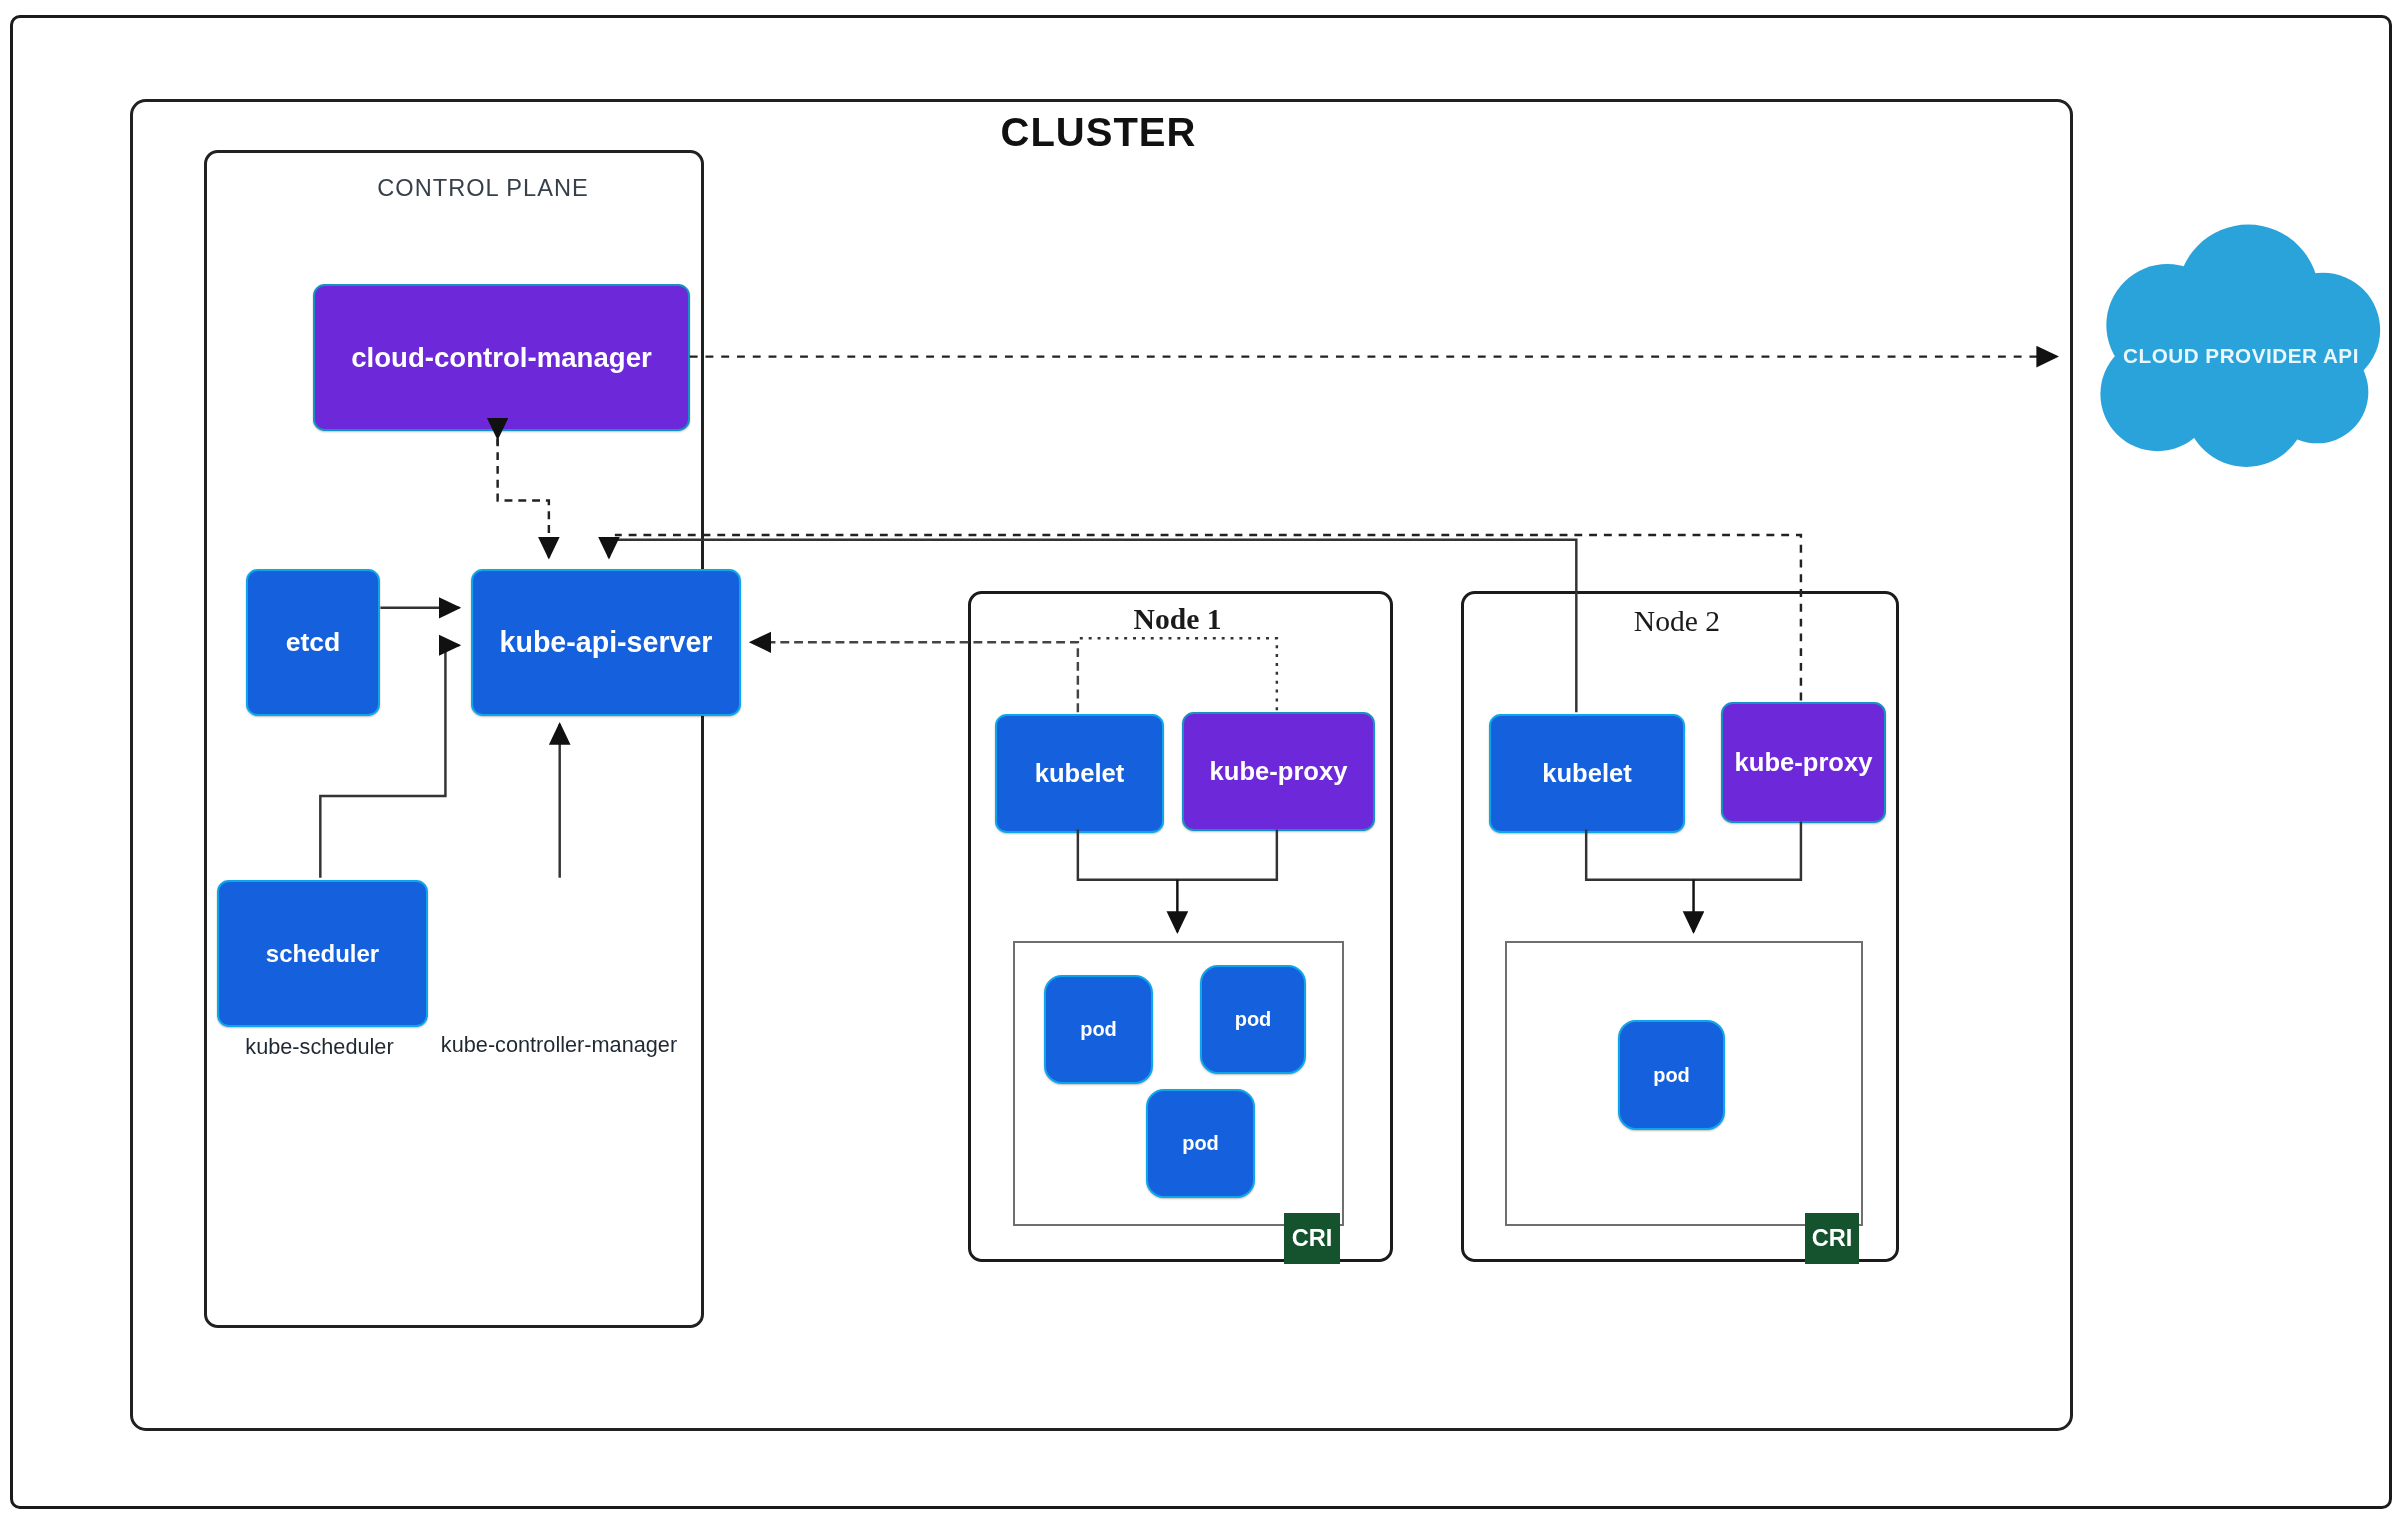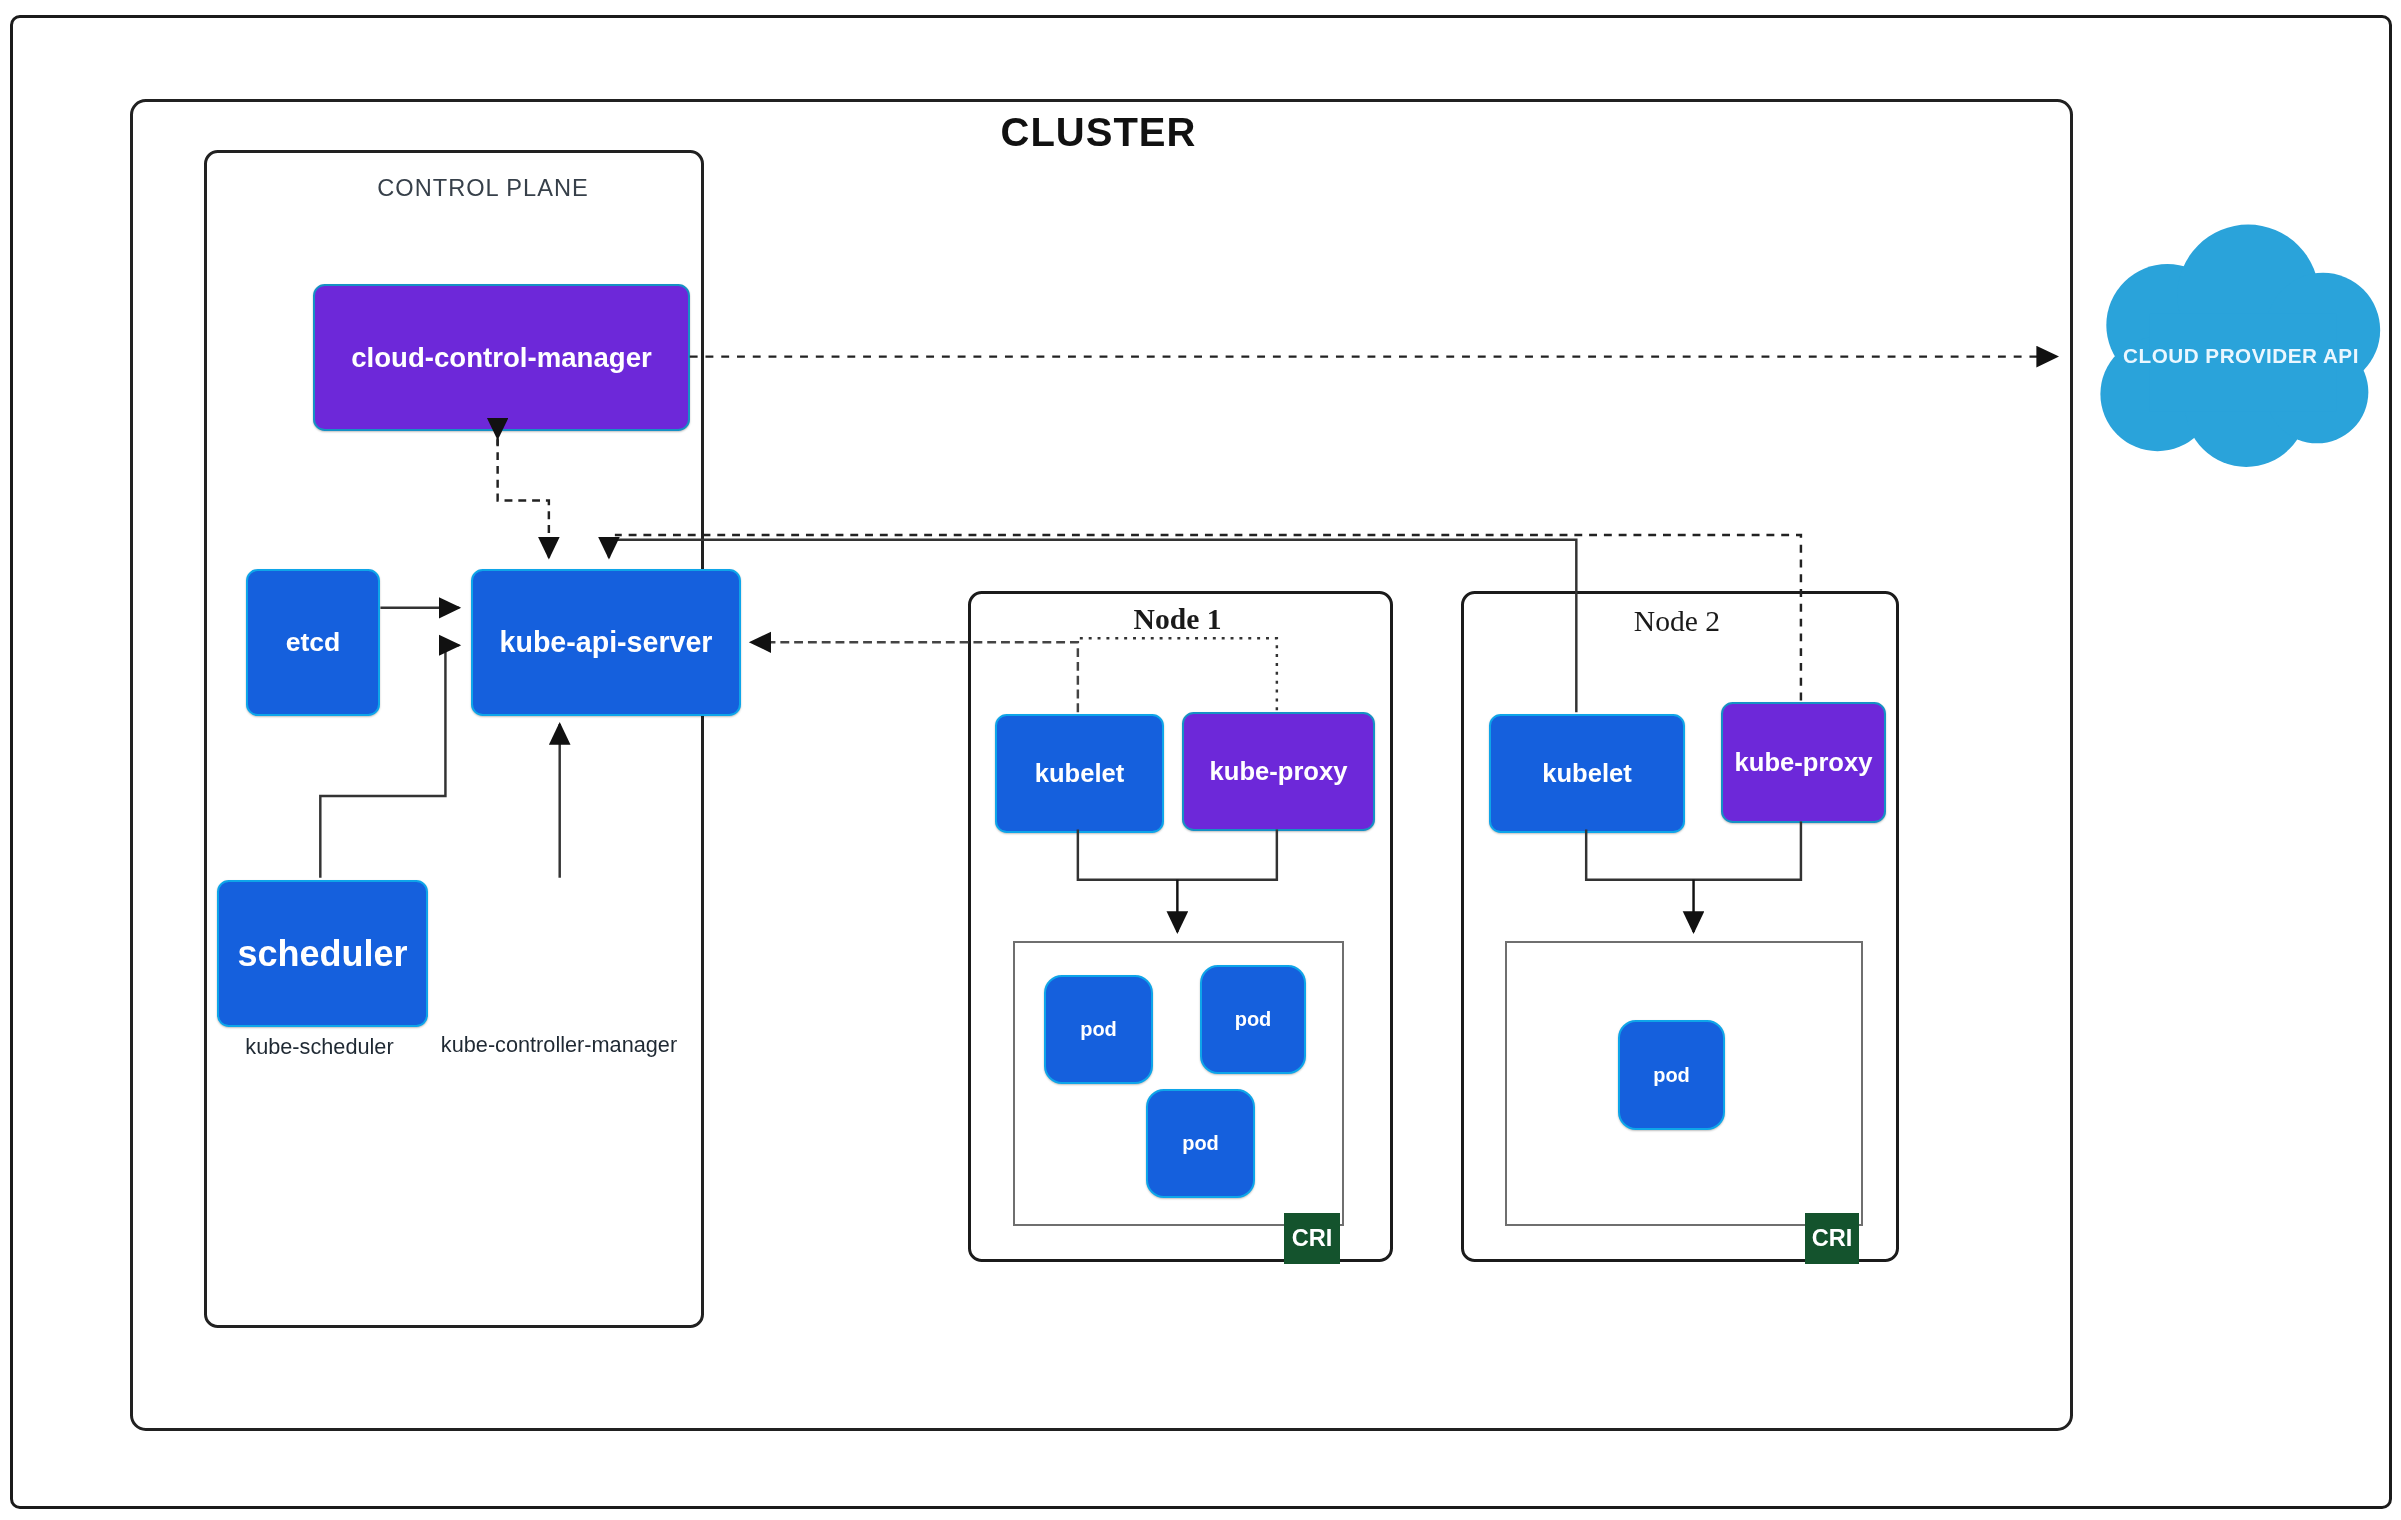--- a/index.html
+++ b/index.html
@@ -42,21 +42,21 @@
 
   <div class="abs cp-frame"></div>
   <div class="abs cp-title">CONTROL PLANE</div>
 
   <div class="abs bluebox lightbox" style="left:313px;top:284px;width:373px;height:143px;font-size:27.6px;">cloud-control-manager</div>
 
   <div class="abs bluebox" style="left:246px;top:569px;width:130px;height:143px;font-size:26.6px;">etcd</div>
 
   <div class="abs bluebox" style="left:471px;top:569px;width:266px;height:143px;font-size:28.6px;">kube-api-server</div>
 
-  <div class="abs bluebox" style="left:217px;top:880px;width:207px;height:143px;font-size:36px;">scheduler</div>
+  <div class="abs bluebox" style="left:217px;top:880px;width:207px;height:143px;font-size:24px;">scheduler</div>
 
 
   <div class="abs sublabel" style="left:231px;top:1034px;width:177px;">kube-scheduler</div>
   <div class="abs sublabel" style="left:431px;top:1032px;width:256px;">kube-controller-manager</div>
 
   <div class="abs node-frame" style="left:968px;top:591px;width:419px;height:665px;"></div>
   <div class="abs node-title" style="left:968px;top:603px;width:419px;font-weight:bold;">Node 1</div>
 
   <div class="abs bluebox" style="left:995px;top:714px;width:165px;height:115px;font-size:25.6px;">kubelet</div>
   <div class="abs bluebox lightbox" style="left:1182px;top:712px;width:189px;height:115px;font-size:25.6px;">kube-proxy</div>

